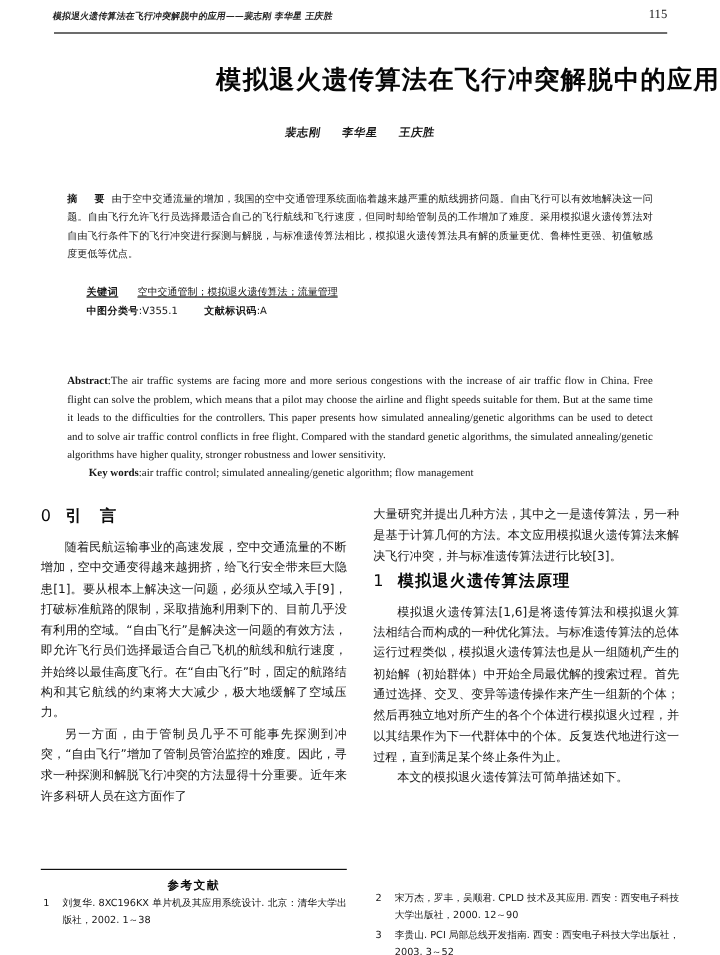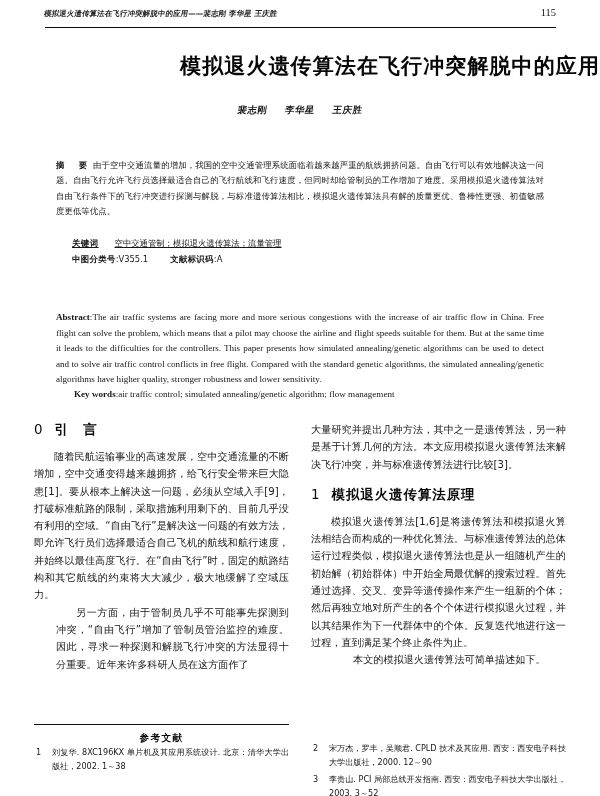--- a/index.html
+++ b/index.html
@@ -194,21 +194,21 @@
   p.body {
     font-family: "DejaVu Sans", sans-serif;
     font-size: 10.1px;
     line-height: 17.3px;
     text-align: justify;
     margin: 0;
     text-indent: 20px;
     color: #1b1b1b;
     letter-spacing: 0.05px;
   }
-  p.body + p.body { margin-top: 0; margin-left: 22px; }
+  p.body + p.body { margin-top: 0; }
 
   
   .refs {
     position: absolute;
     left: 34px;
     right: 34px;
     top: 724px;
     height: 72px;
     display: flex;
     gap: 22px;
@@ -290,21 +290,21 @@
     <div class="col">
       <div class="sec-h">
         <span class="num">0</span><span>引　言</span>
       </div>
       <p class="body">随着民航运输事业的高速发展，空中交通流量的不断增加，空中交通变得越来越拥挤，给飞行安全带来巨大隐患[1]。要从根本上解决这一问题，必须从空域入手[9]，打破标准航路的限制，采取措施利用剩下的、目前几乎没有利用的空域。“自由飞行”是解决这一问题的有效方法，即允许飞行员们选择最适合自己飞机的航线和航行速度，并始终以最佳高度飞行。在“自由飞行”时，固定的航路结构和其它航线的约束将大大减少，极大地缓解了空域压力。</p>
       <p class="body">另一方面，由于管制员几乎不可能事先探测到冲突，“自由飞行”增加了管制员管治监控的难度。因此，寻求一种探测和解脱飞行冲突的方法显得十分重要。近年来许多科研人员在这方面作了</p>
     </div>
 
     <div class="col">
       <p class="body" style="text-indent:0">大量研究并提出几种方法，其中之一是遗传算法，另一种是基于计算几何的方法。本文应用模拟退火遗传算法来解决飞行冲突，并与标准遗传算法进行比较[3]。</p>
-      <div class="sec-h" style="margin-top:13px">
+      <div class="sec-h" style="margin-top:2px">
         <span class="num">1</span><span>模拟退火遗传算法原理</span>
       </div>
       <p class="body">模拟退火遗传算法[1,6]是将遗传算法和模拟退火算法相结合而构成的一种优化算法。与标准遗传算法的总体运行过程类似，模拟退火遗传算法也是从一组随机产生的初始解（初始群体）中开始全局最优解的搜索过程。首先通过选择、交叉、变异等遗传操作来产生一组新的个体；然后再独立地对所产生的各个个体进行模拟退火过程，并以其结果作为下一代群体中的个体。反复迭代地进行这一过程，直到满足某个终止条件为止。</p>
       <p class="body">本文的模拟退火遗传算法可简单描述如下。</p>
     </div>
   </div>
 
   <div class="refs">
     <div class="ref-col left">
       <div class="ref-rule"></div>

